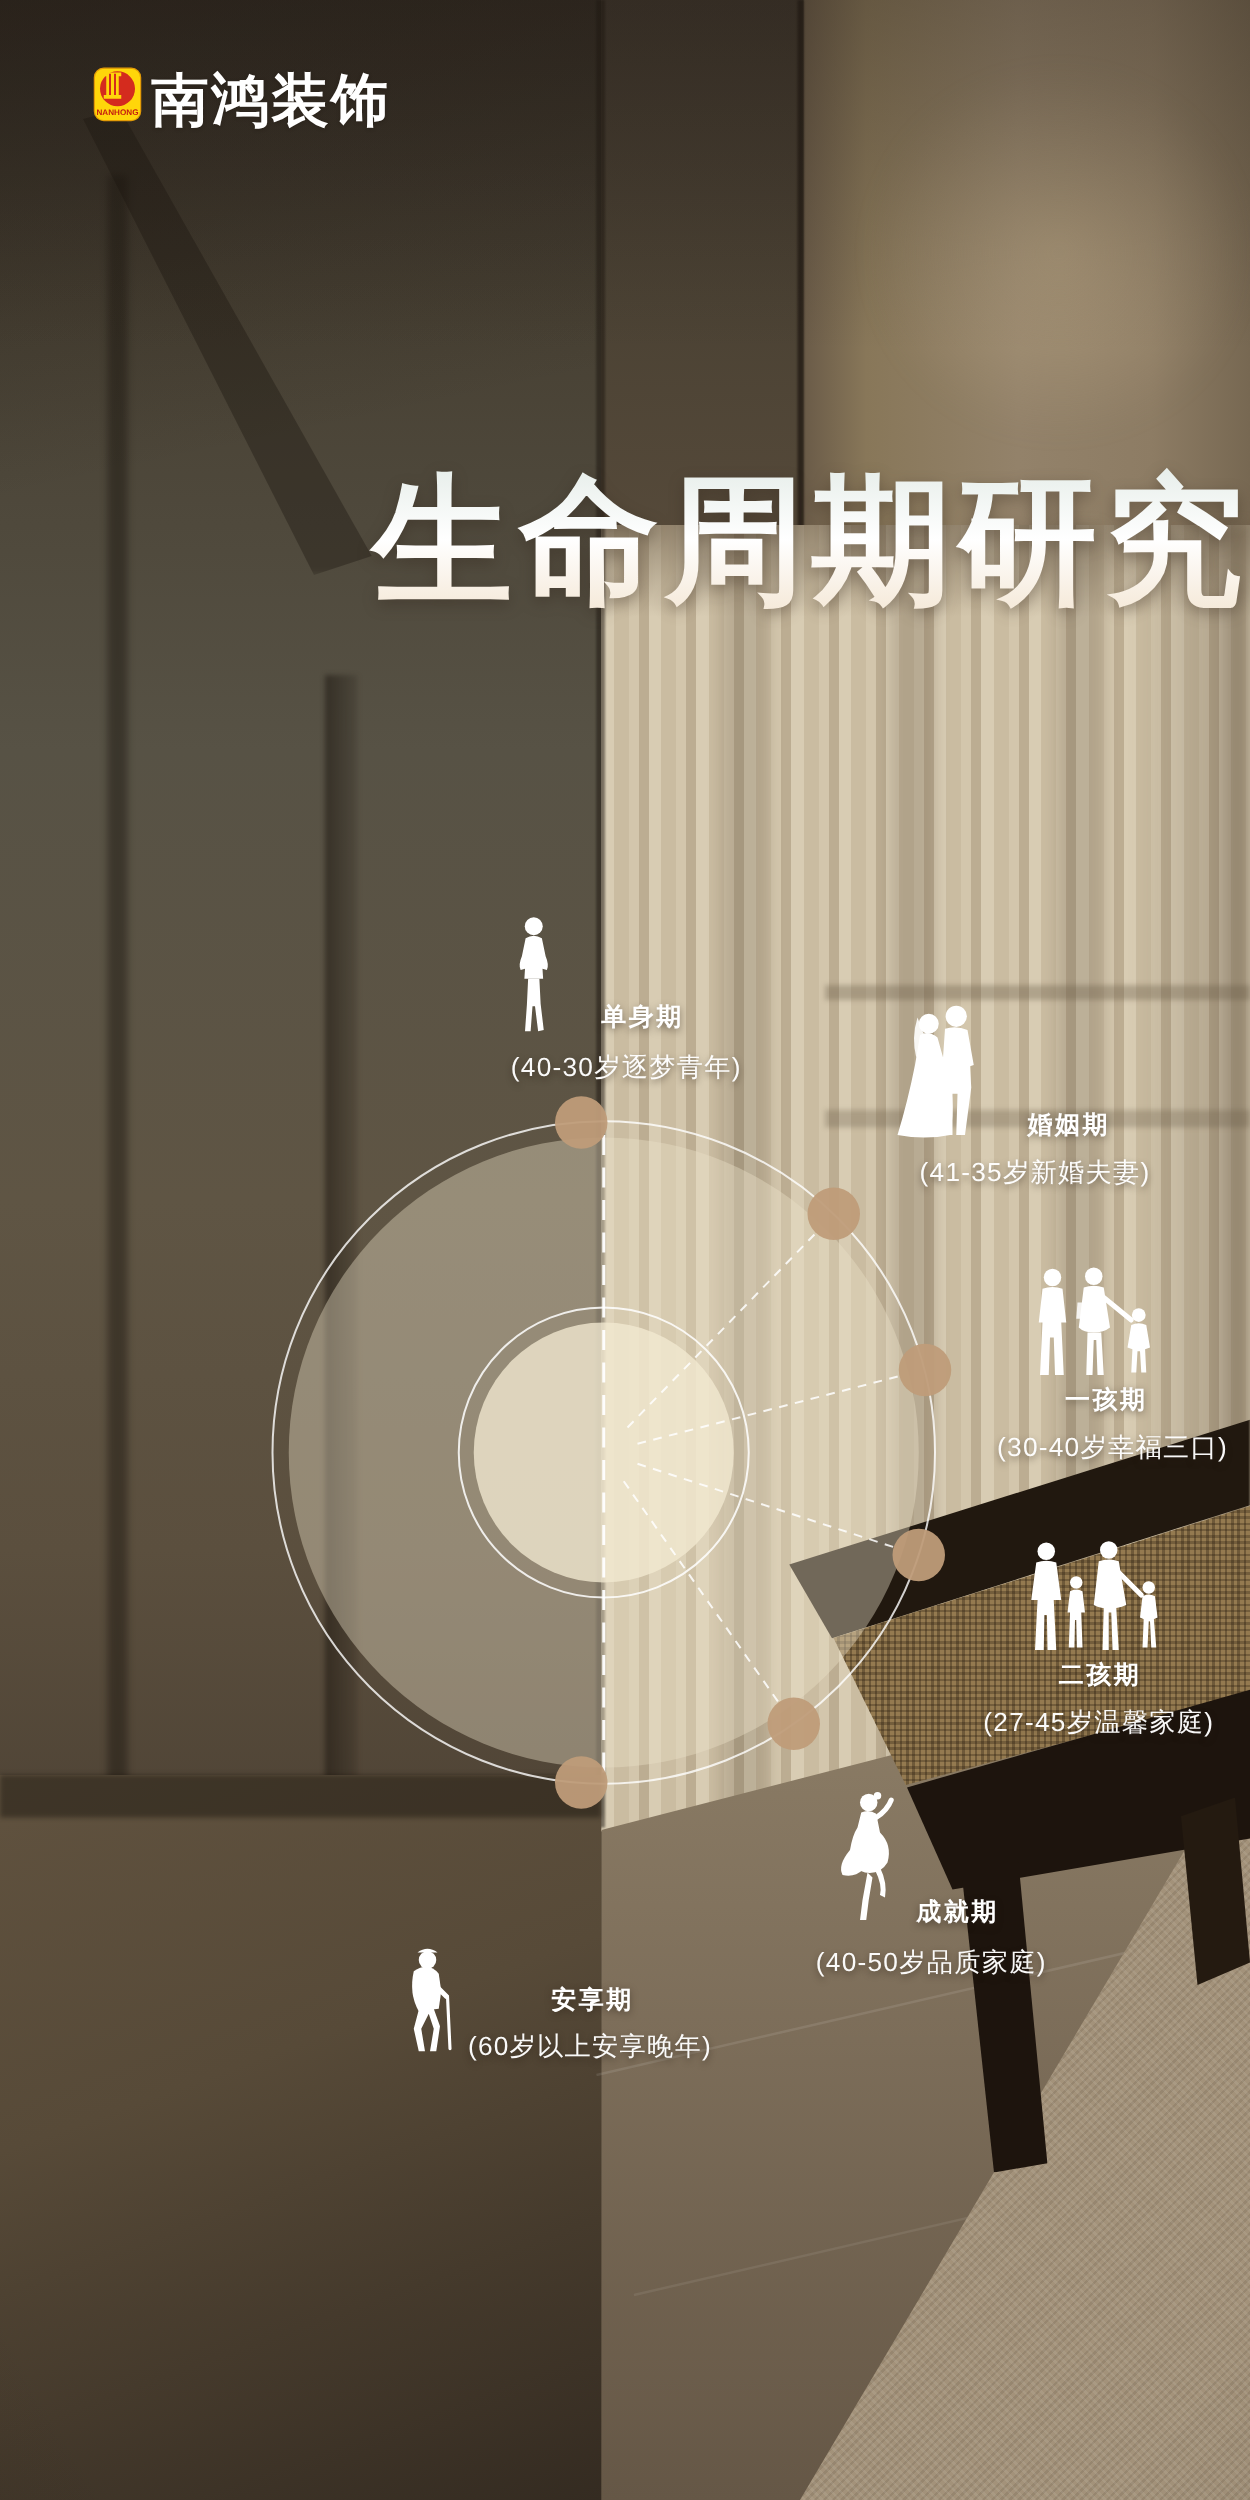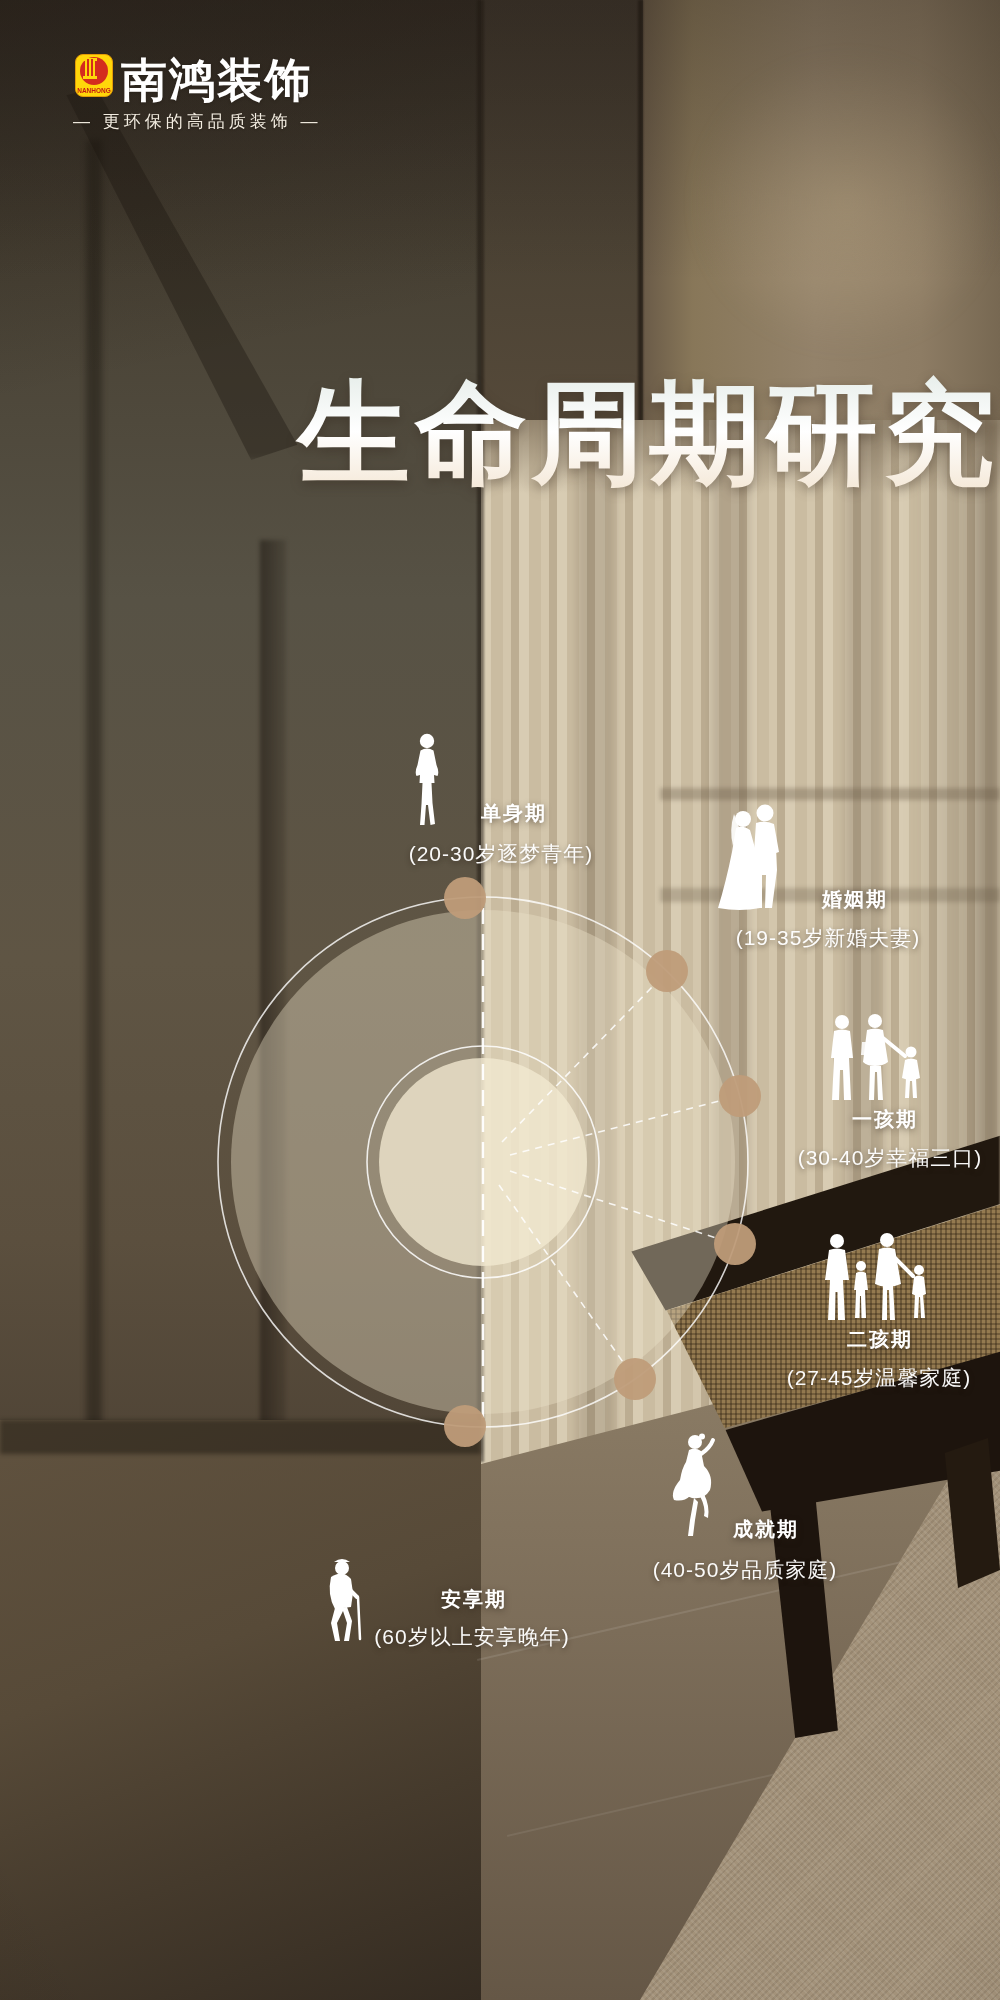--- a/index.html
+++ b/index.html
@@ -215,48 +215,47 @@
   </svg>
 
   <div class="logo-icon">
     <div class="logo-disc"></div>
     <div class="logo-cap-top"></div>
     <div class="logo-column"></div>
     <div class="logo-cap-bot"></div>
     <div class="logo-word">NANHONG</div>
   </div>
   <div class="brand-name">南鸿装饰</div>
-  <div class="brand-tagline">— 更环保的高品质装饰 —</div>
 
   <div class="poster-title">生命周期研究</div>
 
   <div class="stage" style="left:380px;top:730px;width:240px;height:140px;">
     <div class="stage-icon" style="left:25px;top:2px;width:42px;height:100px;">
       <svg viewBox="0 0 42 100">
         <circle class="sil" cx="22" cy="9" r="7.2"></circle>
         <path class="sil" d="M15.5 18.5 Q22 14.5 28.5 18.5 L31.5 33 Q34.5 40 32.5 44 L29 43 L29.5 51 L14.5 51 L15 43 L11.5 44 Q9.5 40 12.5 33 Z"></path>
         <path class="sil" d="M17.5 51 L16.5 72 L15 93 L19.5 93 L21 73 L23 73 L25.5 93 L30 92 L27.5 71 L26.5 51 Z"></path>
       </svg>
     </div>
     <div class="stage-label" style="left:39px;top:70px;width:190px;">单身期</div>
-    <div class="stage-desc" style="left:1px;top:110px;width:240px;">(20-30岁逐梦青年)</div>
+    <div class="stage-desc" style="left:1px;top:110px;width:240px;">(40-30岁逐梦青年)</div>
   </div>
 
   <div class="stage" style="left:700px;top:798px;width:260px;height:160px;">
     <div class="stage-icon" style="left:10px;top:2px;width:88px;height:118px;">
       <svg viewBox="0 0 88 118">
         <path class="sil" d="M24 14 Q19 30 23 46 L30 30 Z" opacity=".9"></path>
         <circle class="sil" cx="33" cy="19" r="8"></circle>
         <path class="sil" d="M26 28 Q33 24 40 30 L45 48 Q56 78 50 108 Q30 112 8 108 Q16 82 22 52 Z"></path>
         <circle class="sil" cx="55" cy="13" r="8.5"></circle>
         <path class="sil" d="M46 23 Q55 20 64 24 L69 52 L66 53 L67 70 L62 108 L55 108 L56 75 L52 75 L52 108 L45 108 L45 70 L44 52 Z"></path>
       </svg>
     </div>
     <div class="stage-label" style="left:65px;top:88px;width:180px;font-family:Liberation Serif, serif;">婚姻期</div>
-    <div class="stage-desc" style="left:8px;top:126px;width:240px;">(19-35岁新婚夫妻)</div>
+    <div class="stage-desc" style="left:8px;top:126px;width:240px;">(41-35岁新婚夫妻)</div>
   </div>
 
   <div class="stage" style="left:770px;top:1010px;width:230px;height:170px;">
     <div class="stage-icon" style="left:55px;top:2px;width:106px;height:92px;">
       <svg viewBox="0 0 106 92">
         <circle class="sil" cx="17" cy="10" r="7"></circle>
         <path class="sil" d="M9 19 Q17 16 25 19 L28 46 L24 46 L26 88 L19 88 L18 58 L15 58 L14 88 L7 88 L9 46 L6 46 Z"></path>
         <circle class="sil" cx="50" cy="9" r="7"></circle>
         <path class="sil" d="M42 18 Q50 15 58 18 L63 50 Q58 54 50 54 Q42 54 38 50 Z"></path>
         <path class="sil" d="M45 54 L44 88 L49 88 L50 60 L52 60 L53 88 L58 88 L56 54 Z"></path>

